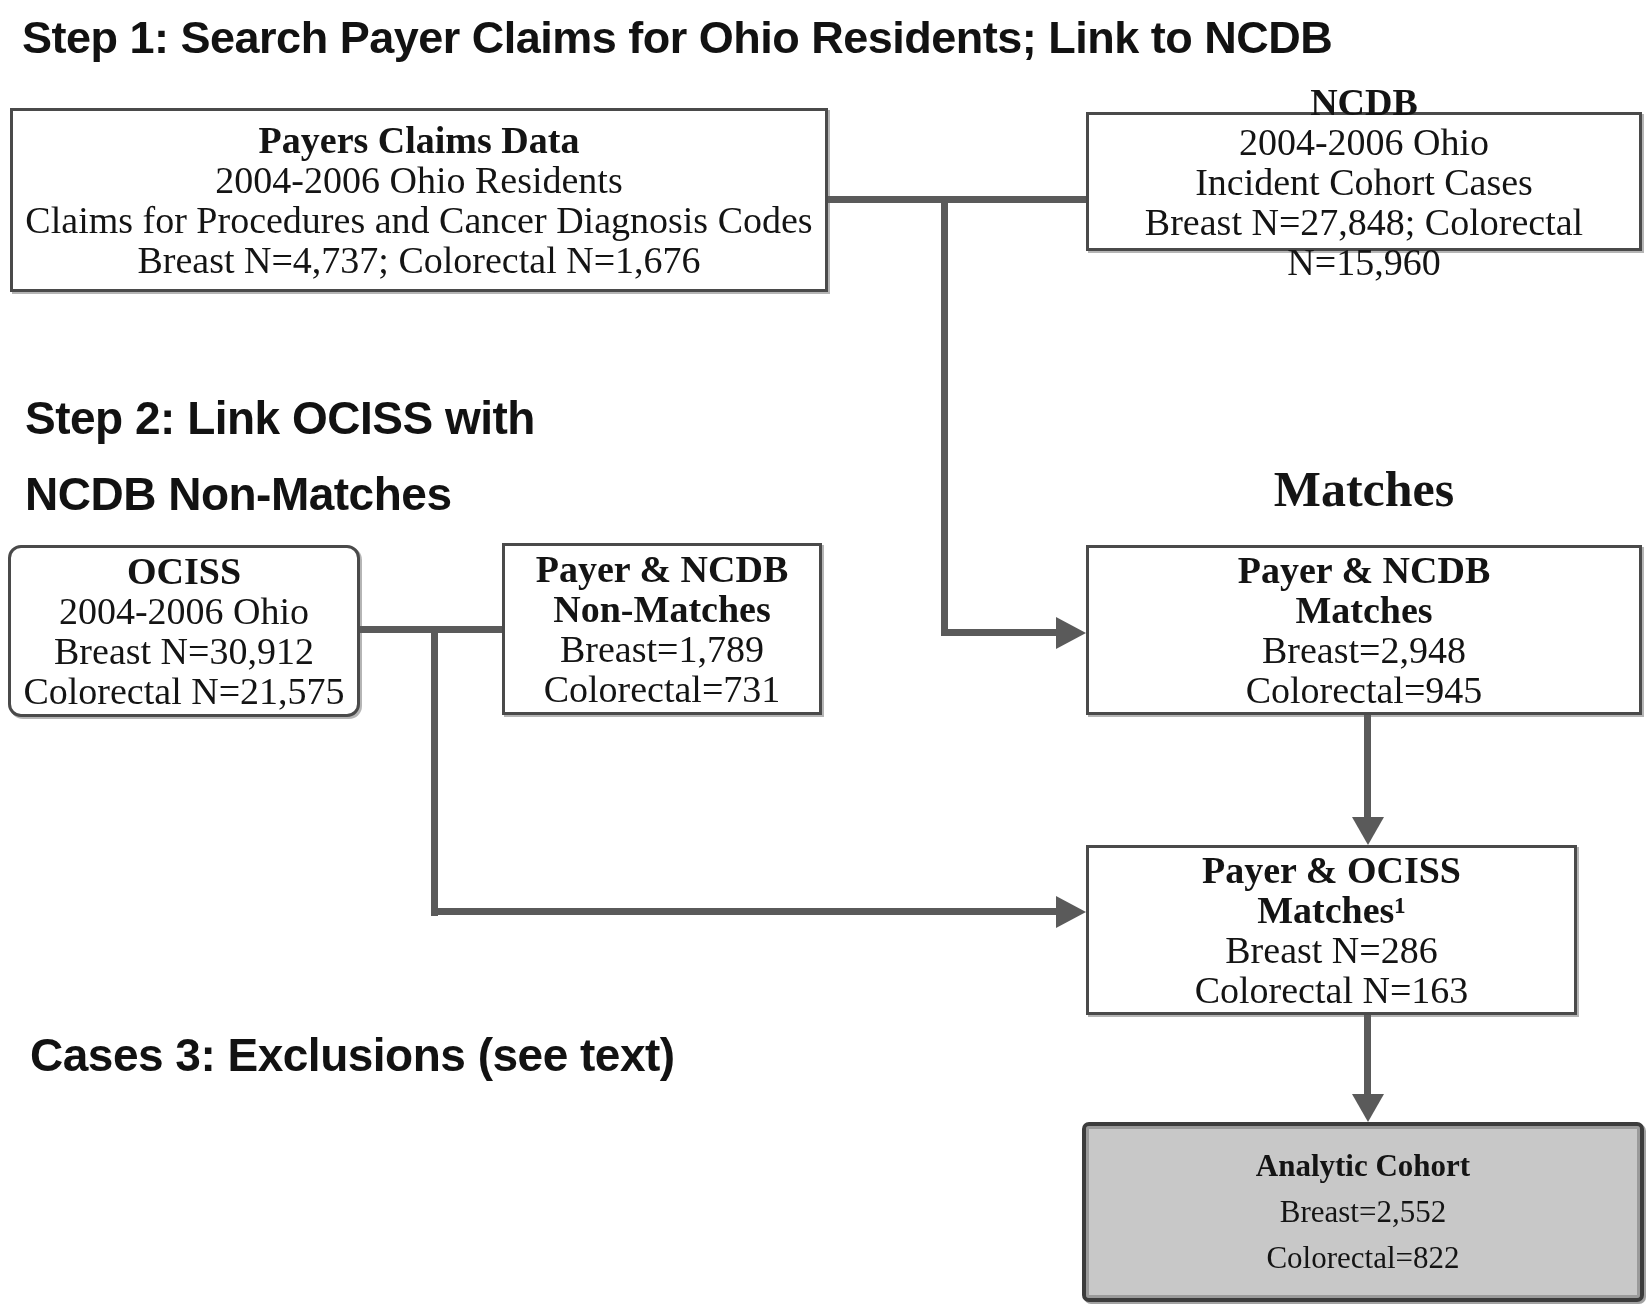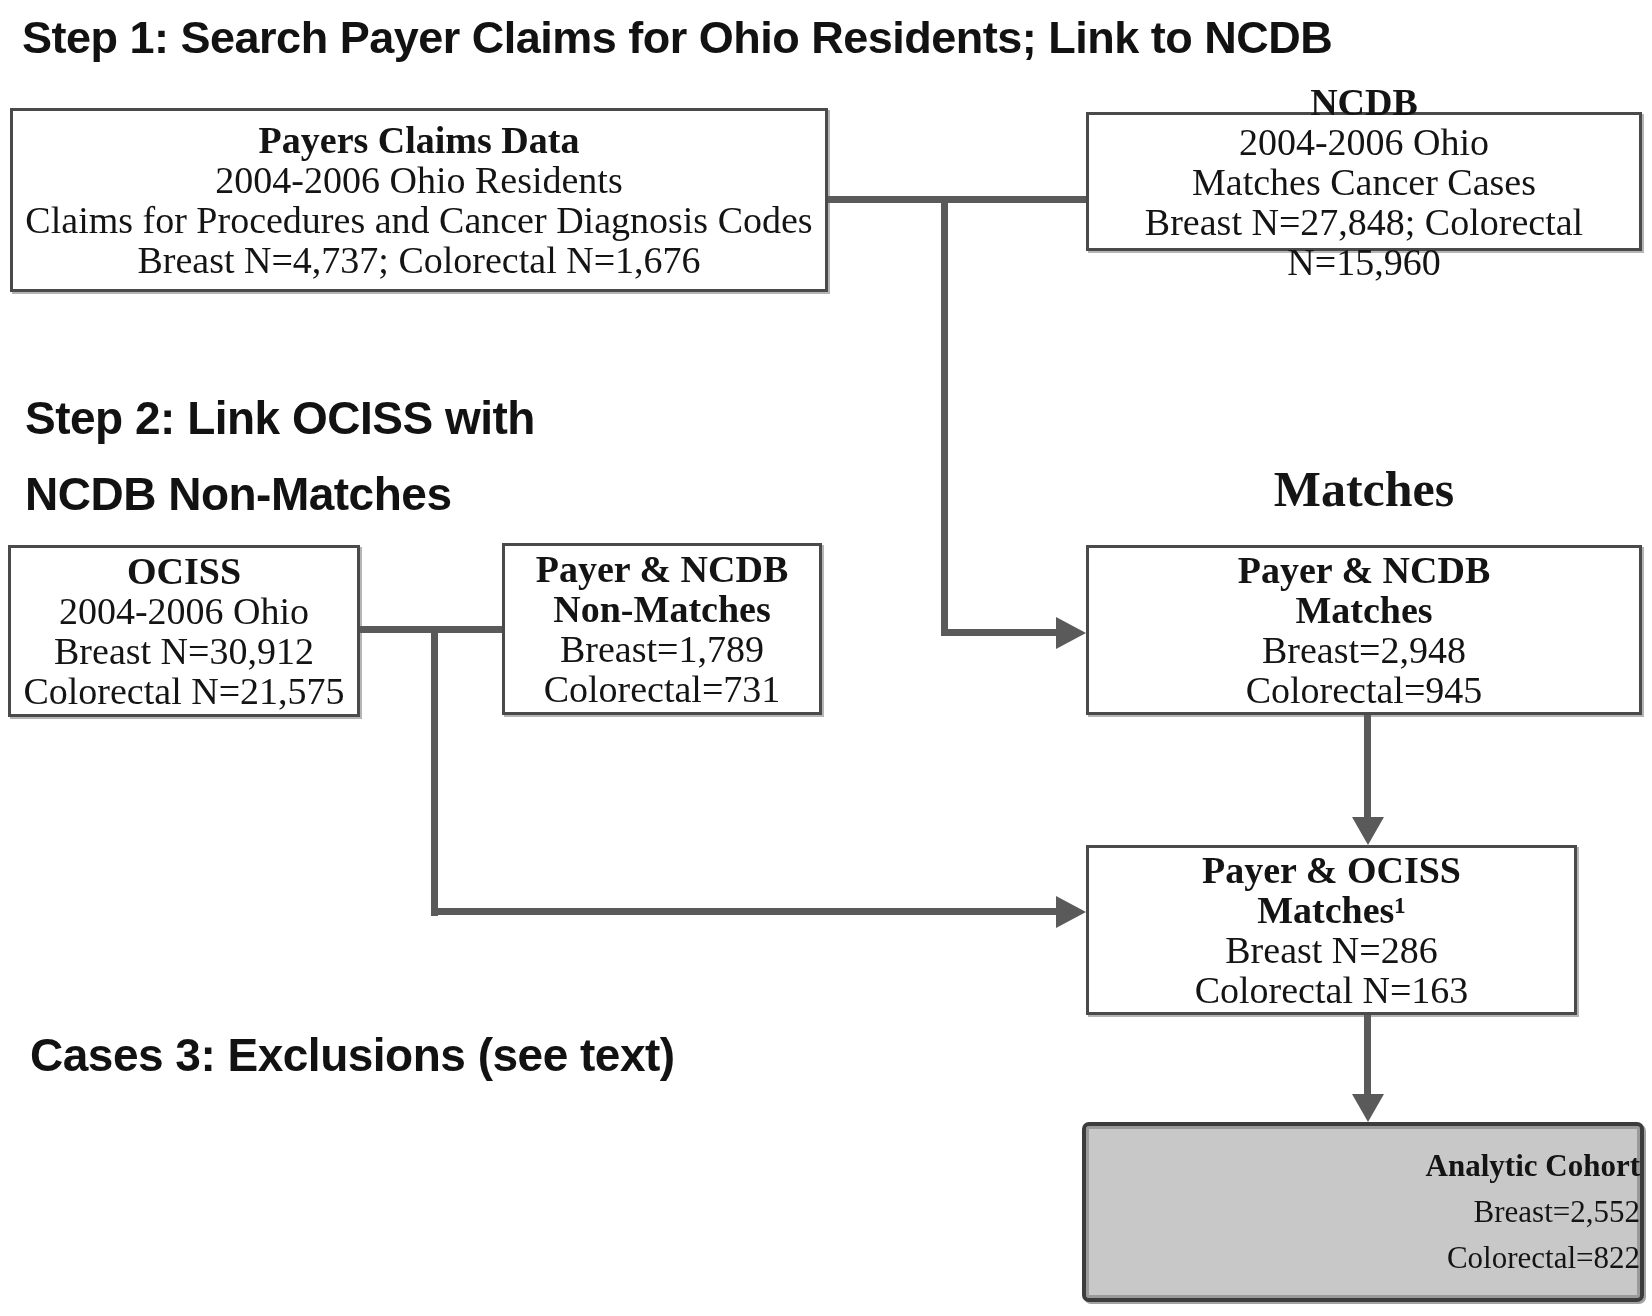--- a/index.html
+++ b/index.html
@@ -81,25 +81,25 @@
   <div class="box" style="left:10px; top:108px; width:818px; height:184px;">
     <div class="b">Payers Claims Data</div>
     <div>2004-2006 Ohio Residents</div>
     <div>Claims for Procedures and Cancer Diagnosis Codes</div>
     <div>Breast N=4,737; Colorectal N=1,676</div>
   </div>
 
   <div class="box" style="left:1086px; top:112px; width:556px; height:139px;">
     <div class="b">NCDB</div>
     <div>2004-2006 Ohio</div>
-    <div>Matches Cancer Cases</div>
+    <div>Incident Cohort Cases</div>
     <div>Breast N=27,848; Colorectal N=15,960</div>
   </div>
 
-  <div class="box" style="left:8px; top:545px; width:352px; height:172px;">
+  <div class="box" style="left:8px; top:545px; width:352px; height:172px;border-radius:13px;">
     <div class="b">OCISS</div>
     <div>2004-2006 Ohio</div>
     <div>Breast N=30,912</div>
     <div>Colorectal N=21,575</div>
   </div>
 
   <div class="box" style="left:502px; top:543px; width:320px; height:172px;">
     <div class="b">Payer &amp; NCDB</div>
     <div class="b">Non-Matches</div>
     <div>Breast=1,789</div>
@@ -113,19 +113,19 @@
     <div>Colorectal=945</div>
   </div>
 
   <div class="box" style="left:1086px; top:845px; width:491px; height:170px;">
     <div class="b">Payer &amp; OCISS</div>
     <div class="b">Matches¹</div>
     <div>Breast N=286</div>
     <div>Colorectal N=163</div>
   </div>
 
-  <div class="box analytic" style="left:1082px; top:1122px; width:562px; height:180px;text-align:right;">
+  <div class="box analytic" style="left:1082px; top:1122px; width:562px; height:180px;">
     <div class="b">Analytic Cohort</div>
     <div>Breast=2,552</div>
     <div>Colorectal=822</div>
   </div>
 
 </div>
 
 </body></html>

